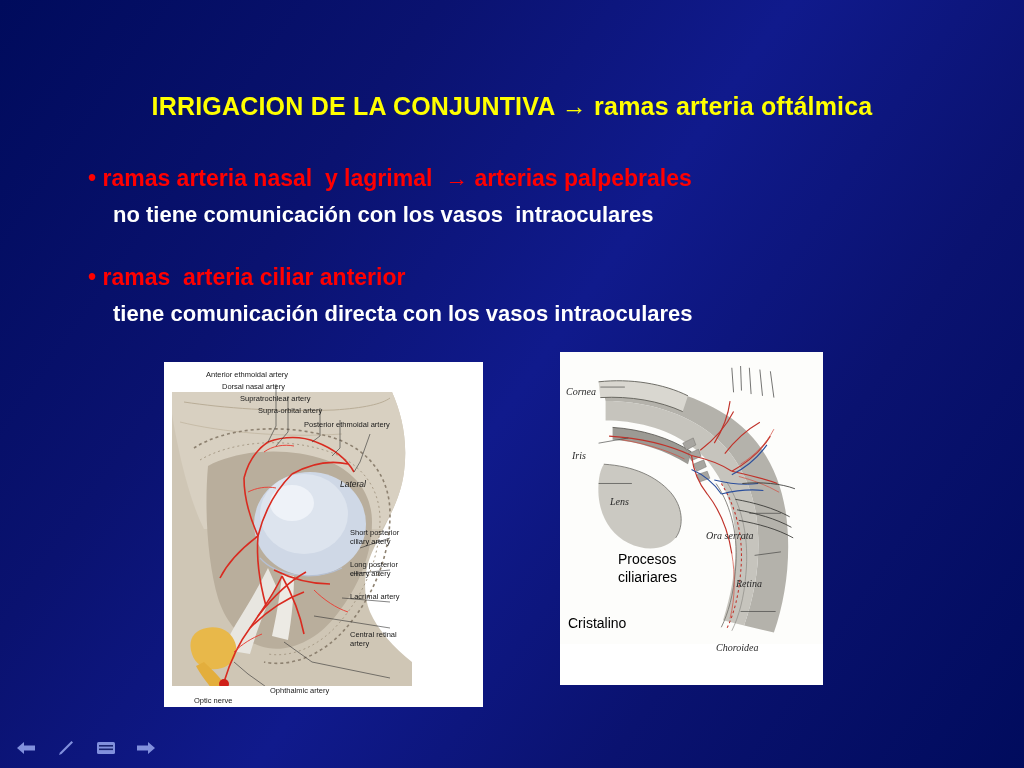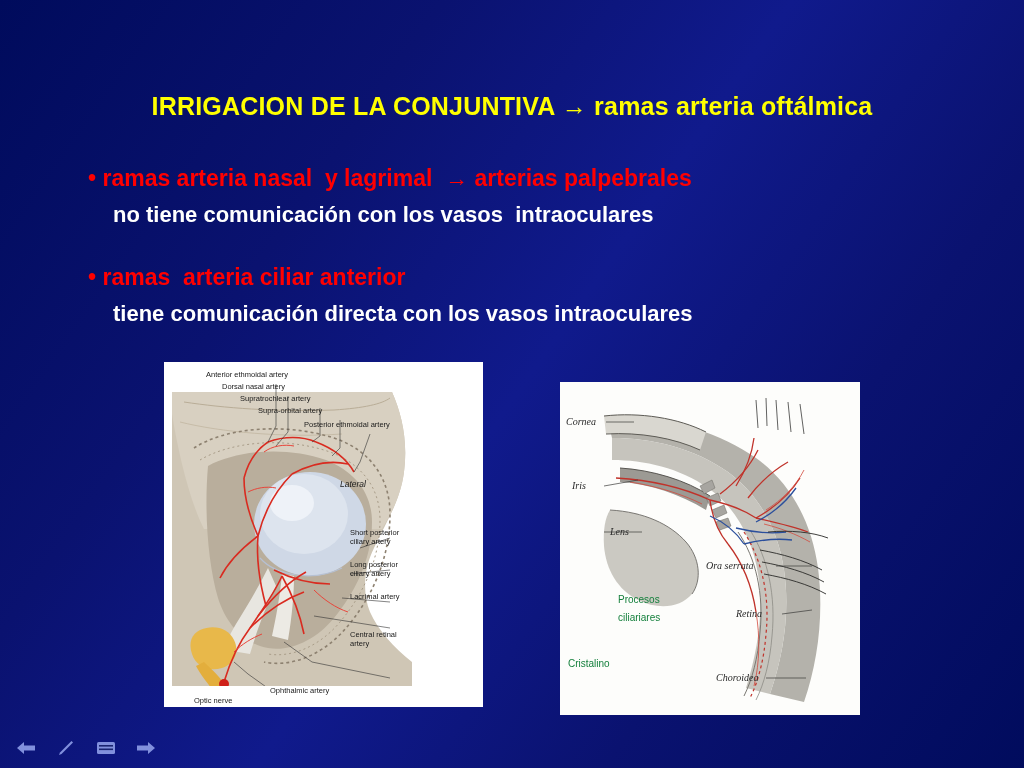--- a/index.html
+++ b/index.html
@@ -79,44 +79,43 @@
     color: #1a1a1a;
     white-space: pre;
     line-height: 9px;
   }
   .fig1 .lbl.ital { font-style: italic; font-size: 8.5px; }
 
   
   .fig2 {
     position: absolute;
     left: 560px;
-    top: 382px;
-    width: 300px;
+    top: 352px;
+    width: 263px;
     height: 333px;
     background: #ffffff;
     overflow: hidden;
   }
   .fig2 .canvas { position: absolute; inset: 0; }
   .fig2 .lbl {
     position: absolute;
     font-family: "Liberation Serif", serif;
     font-style: italic;
     font-size: 10px;
     color: #2a2a2a;
     white-space: pre;
   }
   .fig2 .big {
     position: absolute;
     font-family: "Liberation Sans", sans-serif;
     font-style: normal;
-    font-size: 10px;
-    color: #15803d;
+    font-size: 14px;
+    color: #000000;
     white-space: pre;
     line-height: 18px;
-    margin-top: 11px;
   }
 
   
   .toolbar {
     position: absolute;
     left: 0;
     bottom: 0;
     width: 1024px;
     height: 40px;
     display: flex;

